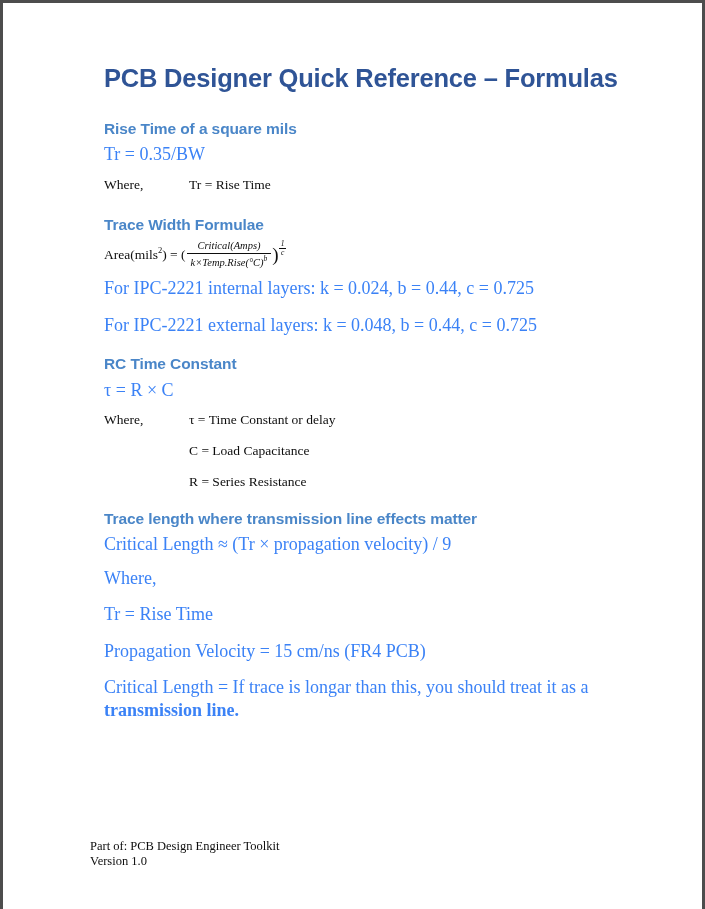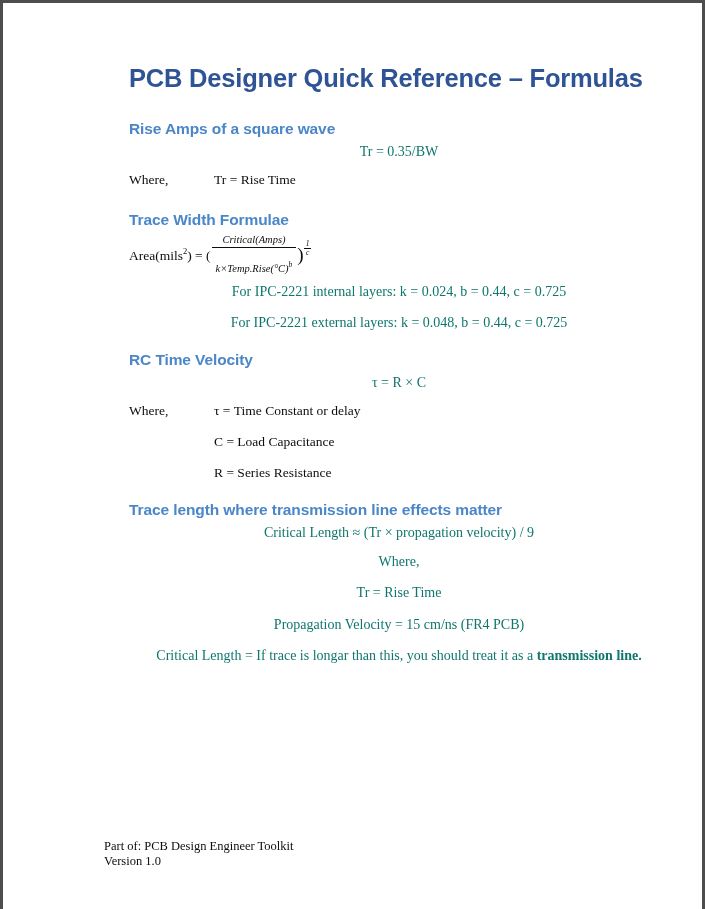--- a/index.html
+++ b/index.html
@@ -22,21 +22,20 @@
     border-left: 3px solid #4d4d4d;
     border-right: 3px solid #4d4d4d;
     border-top: 3px solid #4d4d4d;
     border-bottom: none;
   }
   .content {
     position: absolute;
     left: 101px;
     top: 60px;
     width: 540px;
-    margin-left: 25px;
   }
 
   .doc-title {
     font-family: "Liberation Sans", sans-serif;
     font-weight: bold;
     font-size: 25.5px;
     color: #2f5496;
     letter-spacing: -0.2px;
     line-height: 1.2;
     margin: 0 0 26px 0;
@@ -47,25 +46,24 @@
     font-weight: bold;
     font-size: 15.5px;
     color: #4a86c8;
     letter-spacing: -0.1px;
     line-height: 1.2;
     margin: 0 0 5px 0;
   }
 
   .body-line {
     font-family: "Liberation Serif", serif;
-    font-size: 14px;
-    color: #0f766e;
+    font-size: 18px;
+    color: #3b82f6;
     line-height: 1.25;
     margin: 0 0 14px 0;
-    text-align: center;
   }
   .body-line.tight {
     margin-bottom: 11px;
   }
   .body-line b {
     font-weight: bold;
   }
 
   
   .where-row {
@@ -108,21 +106,21 @@
     vertical-align: middle;
     margin: 0 1px;
   }
   .frac .num {
     padding: 0 4px 1px 4px;
     line-height: 1.15;
     white-space: nowrap;
   }
   .frac .den {
     border-top: 1px solid #0d0d0d;
-    padding: 13px 4px 0 4px;
+    padding: 1px 4px 0 4px;
     line-height: 1.15;
     white-space: nowrap;
   }
   .paren-big {
     font-size: 19px;
     line-height: 1;
     display: inline-block;
   }
   .sup {
     font-size: 7.5px;
@@ -148,39 +146,39 @@
     padding: 0 2px;
     line-height: 1.05;
   }
   .sup2 {
     font-size: 8.5px;
     vertical-align: super;
   }
 
   .footer {
     position: absolute;
-    left: 101px;
+    left: 87px;
     top: 836px;
     font-family: "Liberation Serif", serif;
     font-size: 12.5px;
     color: #0d0d0d;
     line-height: 1.18;
   }
   .footer div { white-space: nowrap; }
 </style>
 </head>
 <body>
 
 <div class="page">
 
   <div class="content">
 
     <h1 class="doc-title">PCB Designer Quick Reference – Formulas</h1>
 
-    <h2 class="section-heading">Rise Amps of a square wave</h2>
+    <h2 class="section-heading">Rise Time of a square mils</h2>
     <p class="body-line tight">Tr = 0.35/BW</p>
 
     <div class="where-row">
       <span class="where-label">Where,</span>
       <span class="where-def">Tr = Rise Time</span>
     </div>
 
     <h2 class="section-heading" style="margin-top:22px;">Trace Width Formulae</h2>
 
     <div class="math-line">
@@ -193,21 +191,21 @@
       <span class="sup-frac">
         <span class="num">1</span>
         <span class="den">c</span>
       </span>
     </div>
 
 
     <p class="body-line">For IPC-2221 internal layers: k = 0.024, b = 0.44, c = 0.725</p>
     <p class="body-line">For IPC-2221 external layers: k = 0.048, b = 0.44, c = 0.725</p>
 
-    <h2 class="section-heading" style="margin-top:19px;">RC Time Velocity</h2>
+    <h2 class="section-heading" style="margin-top:19px;">RC Time Constant</h2>
     <p class="body-line tight">τ = R × C</p>
 
     <div class="where-row">
       <span class="where-label">Where,</span>
       <span class="where-def">τ = Time Constant or delay</span>
     </div>
     <div class="where-row">
       <span class="where-label"></span>
       <span class="where-def">C = Load Capacitance</span>
     </div>

